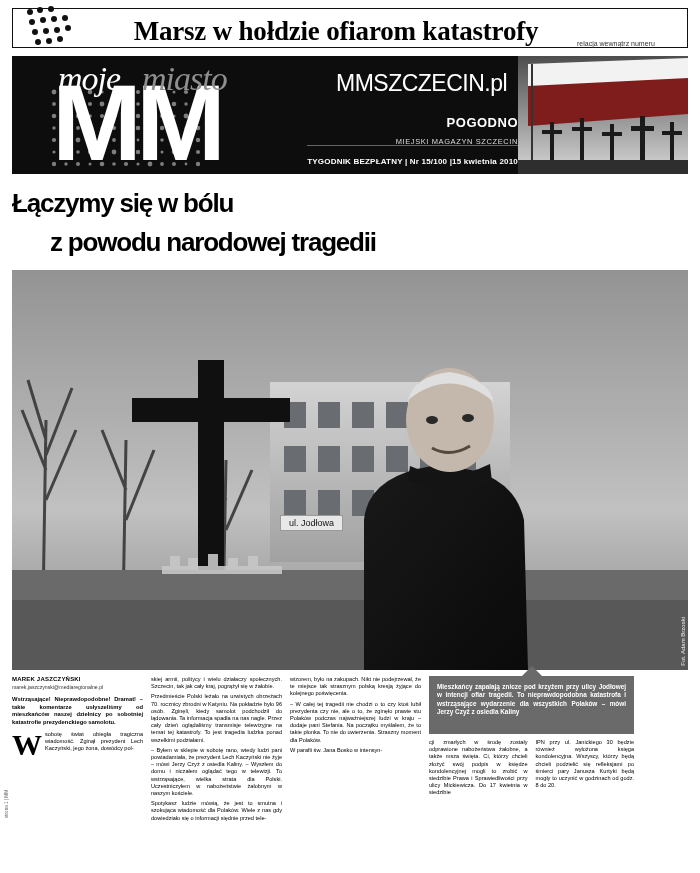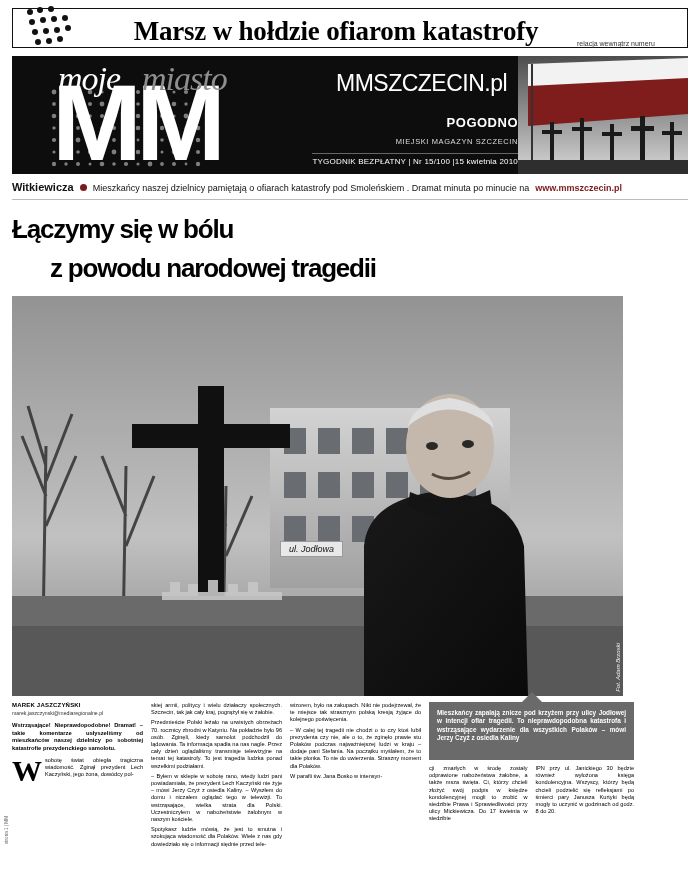--- a/index.html
+++ b/index.html
@@ -125,25 +125,25 @@
     position: absolute;
     right: 170px; bottom: 28px;
     font-size: 7.5px;
     color: #ddd;
     letter-spacing: 0.6px;
   }
   .mag-line2 {
     position: absolute;
     right: 170px; bottom: 8px;
     font-size: 8px;
-    font-weight: normal;
+    font-weight: bold;
     color: #fff;
     letter-spacing: 0.2px;
     border-top: 1px solid #666;
-    padding-top: 3px;
+    padding-top: 11px;
   }
   .flagart {
     position: absolute;
     right: 0; top: 0;
     width: 170px; height: 118px;
     background: #6e6e6e;
     overflow: hidden;
   }
 
   
@@ -177,24 +177,23 @@
     line-height: 39px;
     letter-spacing: -1.2px;
     padding-top: 10px;
     padding-bottom: 8px;
   }
   .headline .l2 { padding-left: 38px; display:block; }
 
   
   .photo {
     position: relative;
-    width: 611px; height: 400px;
+    width: 676px; height: 400px;
     background: #6b6b6b;
     overflow: hidden;
-    font-style: italic;
   }
   .photo-credit {
     position: absolute;
     right: 2px; bottom: 4px;
     color: #eee;
     font-size: 6px;
     writing-mode: vertical-rl;
     transform: rotate(180deg);
   }
   .street-sign {
@@ -435,26 +434,20 @@
           <rect x="122" y="60" width="5" height="50"></rect>
             <rect x="113" y="70" width="23" height="5"></rect>
           <rect x="152" y="66" width="4" height="44"></rect>
             <rect x="144" y="75" width="20" height="4"></rect>
         </g>
         <rect x="0" y="104" width="170" height="14" fill="#2e2e2e"></rect>
       </svg>
     </div>
   </div>
 
-  <div class="deckline">
-    <span class="deck-street">Witkiewicza</span>
-    <span class="deck-bullet"></span>
-    <span class="deck-text">Mieszkańcy naszej dzielnicy pamiętają o ofiarach katastrofy pod Smoleńskiem . Dramat minuta po minucie na </span>
-    <span class="deck-url">www.mmszczecin.pl</span>
-  </div>
 
   <div class="headline">
     <span>Łączymy się w bólu</span>
     <span class="l2">z powodu narodowej tragedii</span>
   </div>
 
   <div class="photo">
     <svg viewBox="0 0 676 400" width="676" height="400" preserveAspectRatio="none">
       <defs>
         <linearGradient id="sky2" x1="0" y1="0" x2="0" y2="1">

